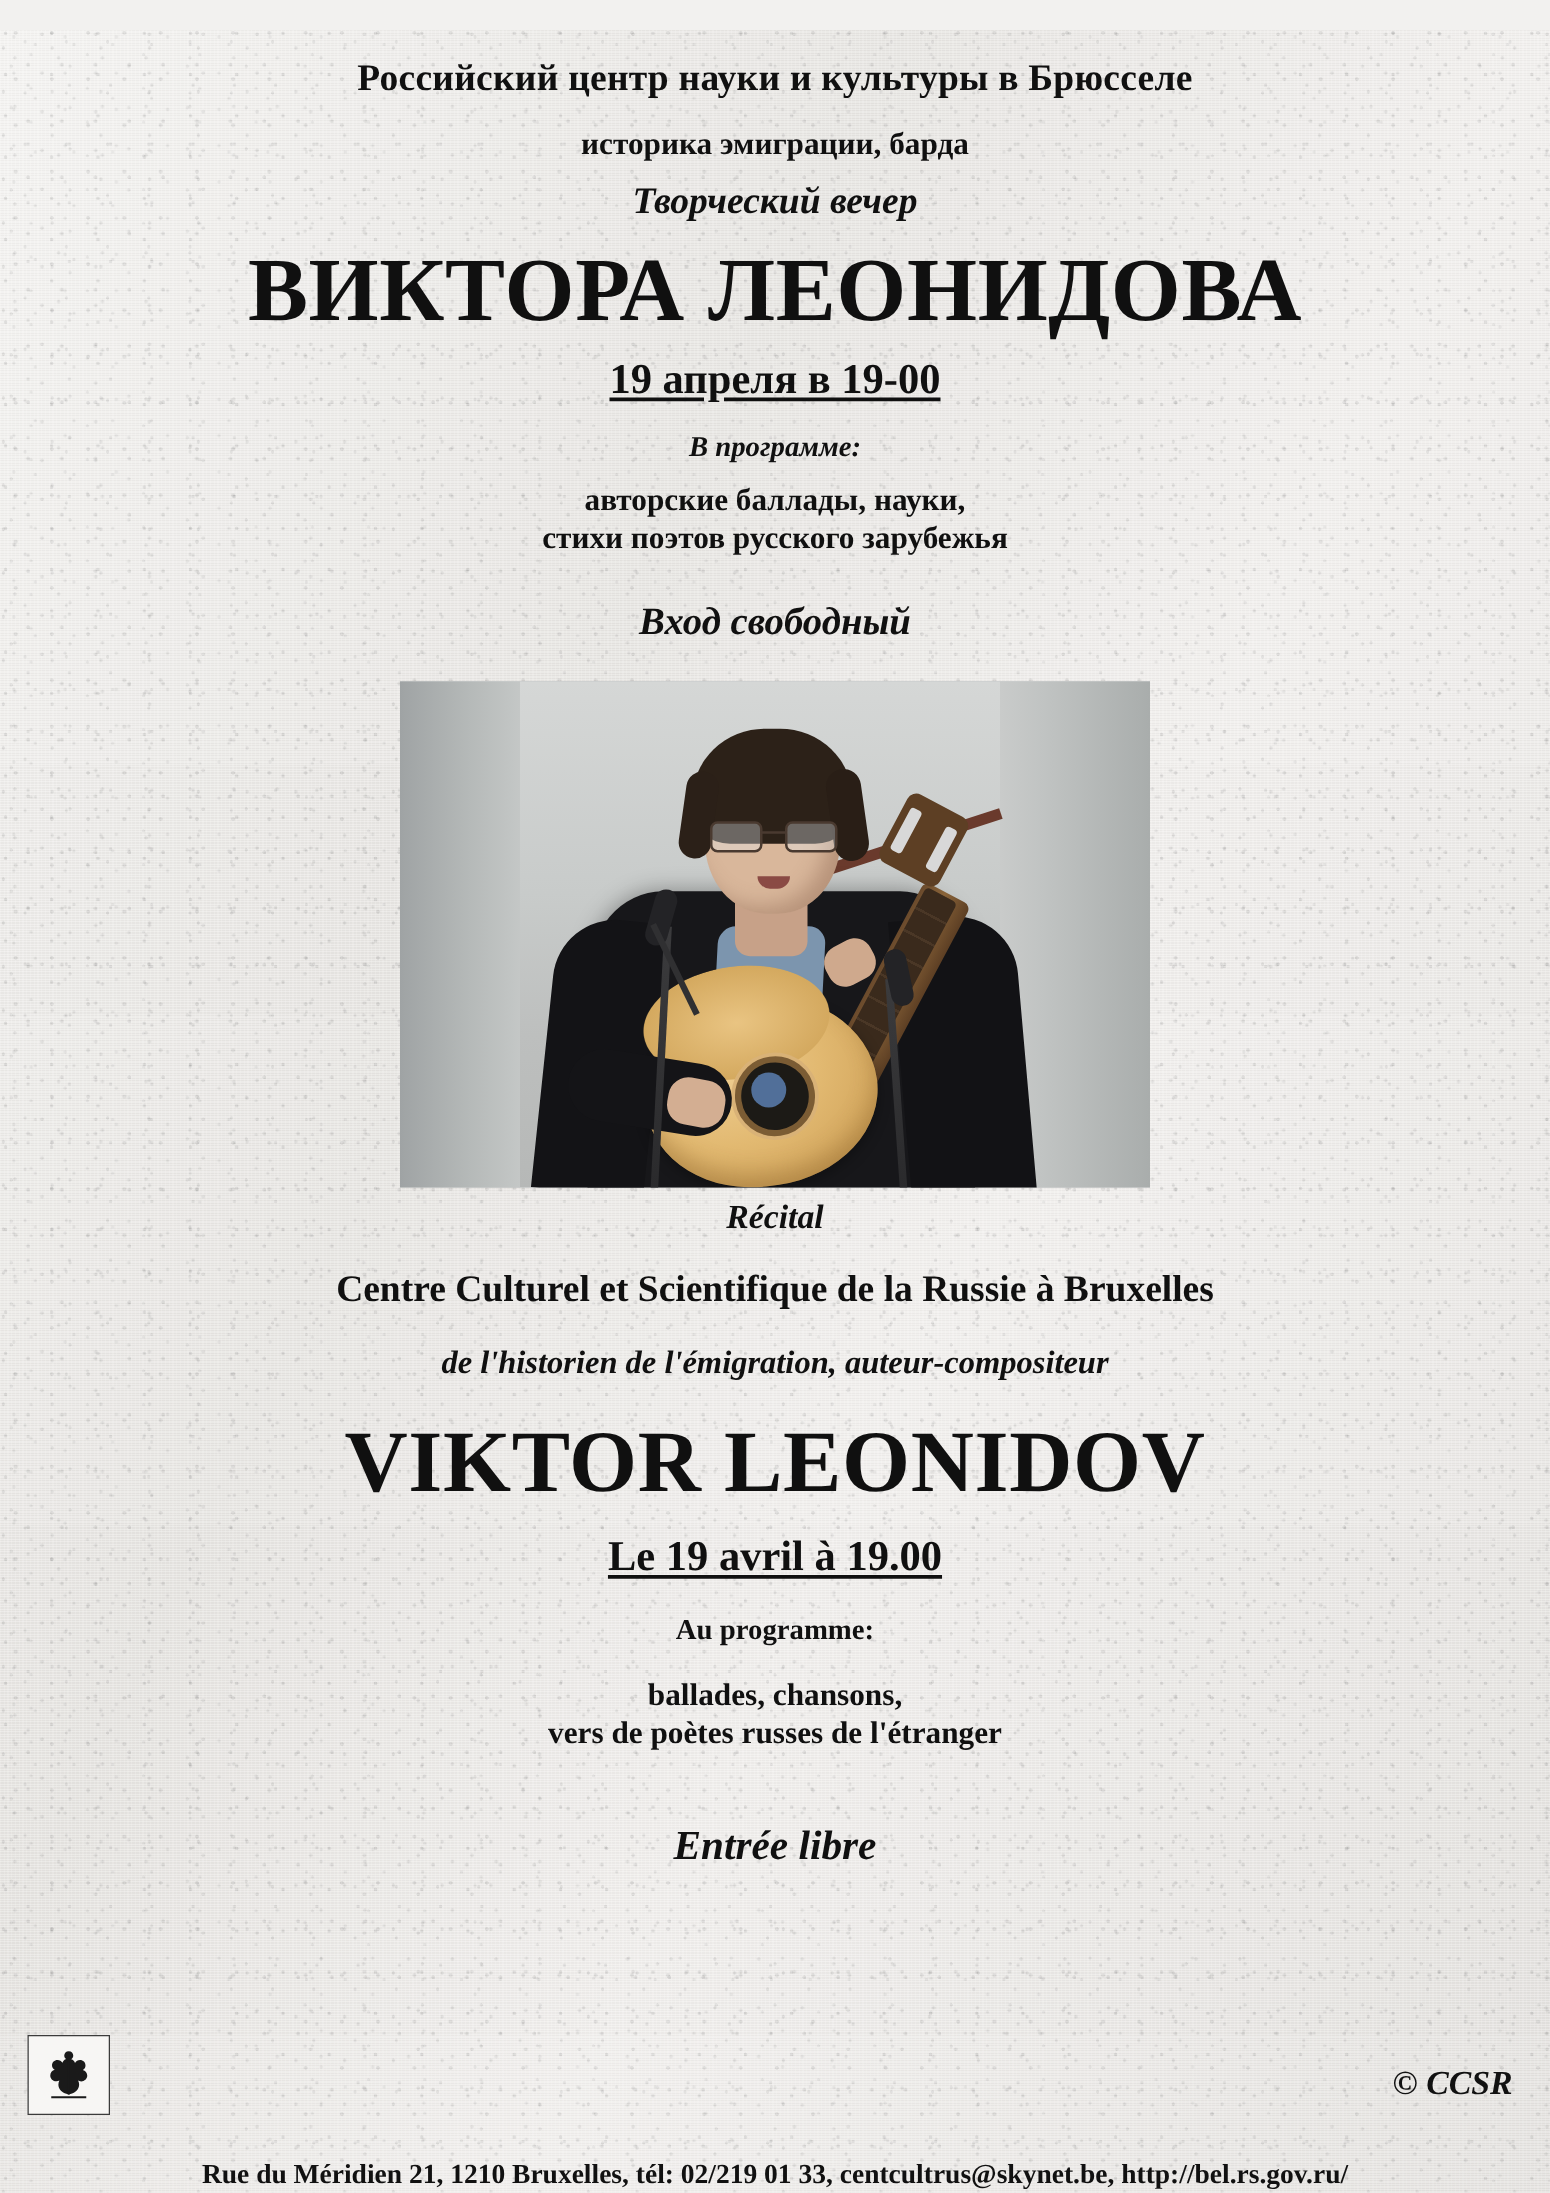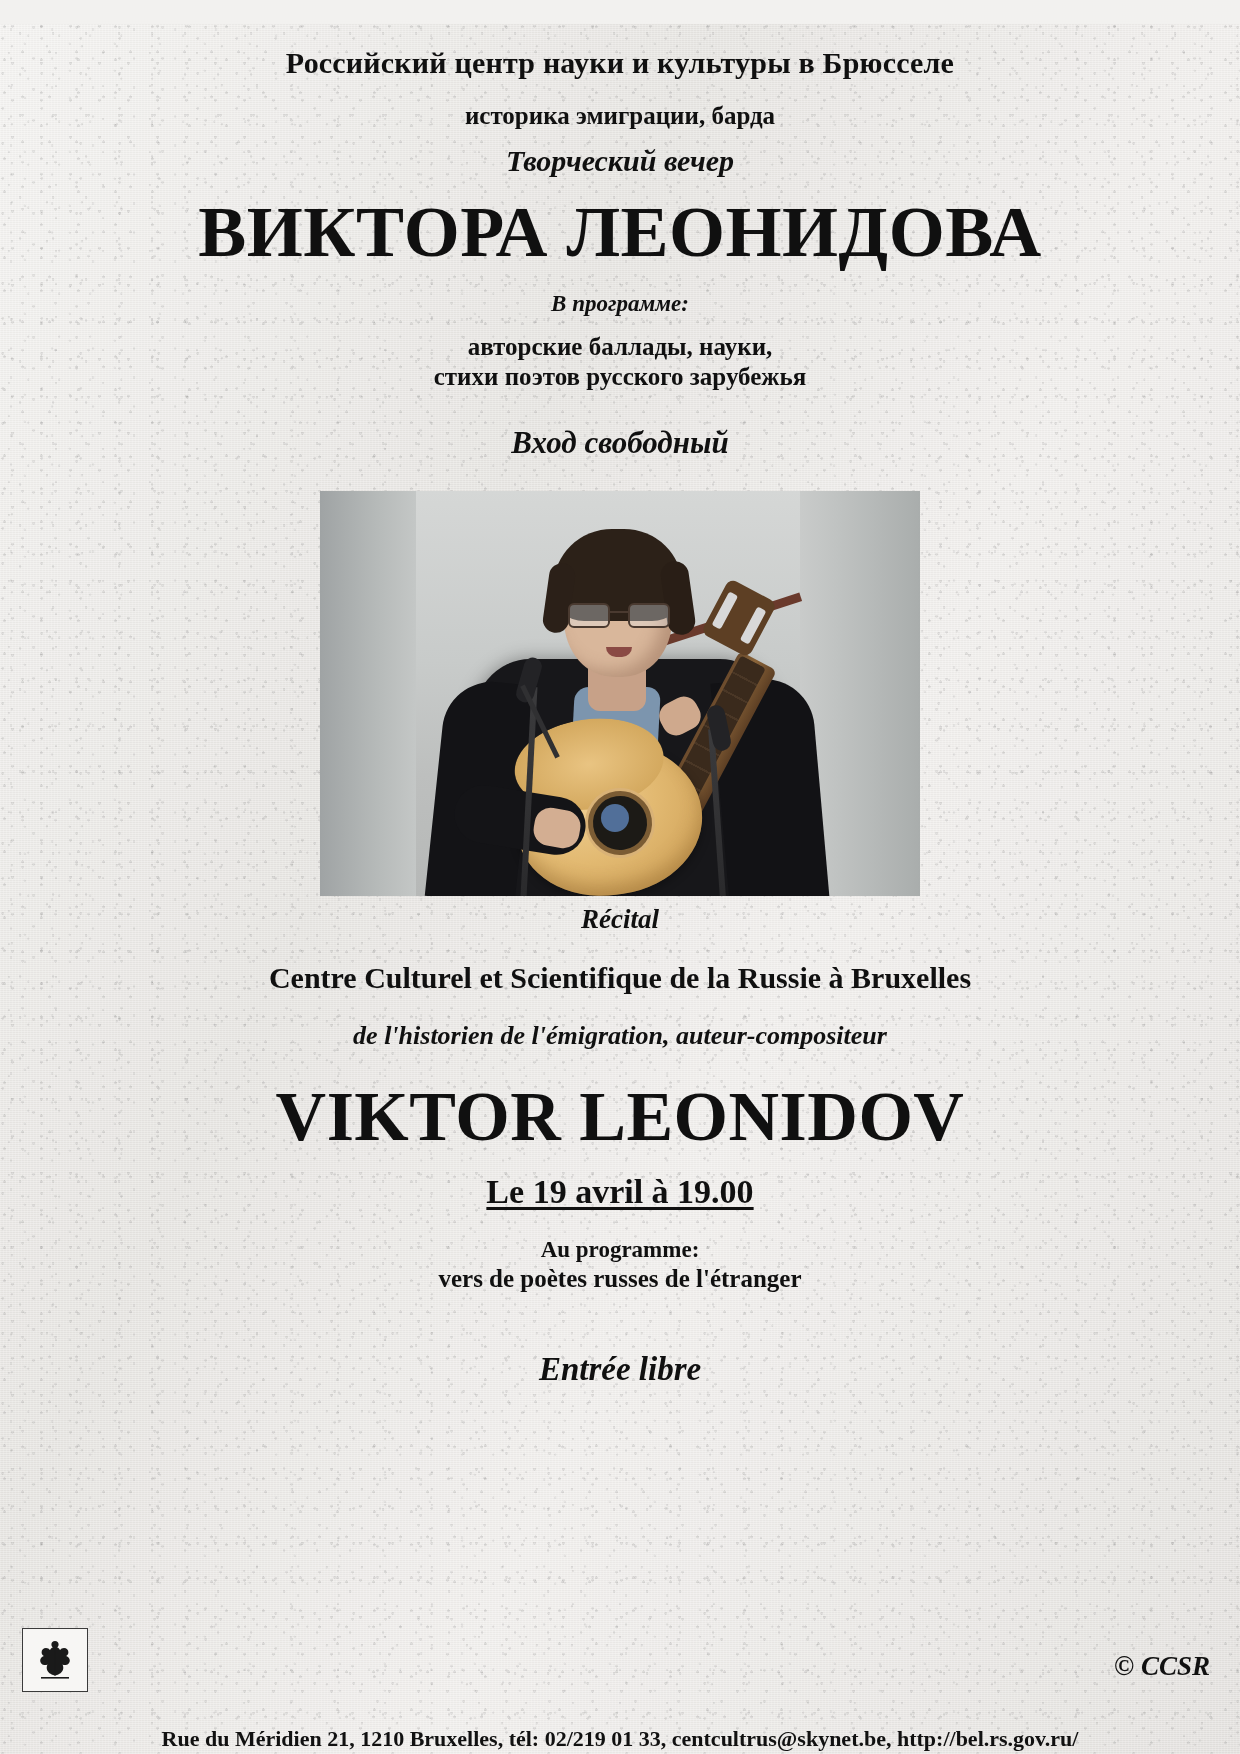--- a/index.html
+++ b/index.html
@@ -504,20 +504,21 @@
 </head>
 <body>
 
 <div class="poster">
   <div class="content">
 
     <div class="line l-org">Российский центр науки и культуры в Брюсселе</div>
     <div class="line l-small-bold">историка эмиграции, барда</div>
     <div class="line l-sub-it">Творческий вечер</div>
     <div class="line l-name-ru">ВИКТОРА ЛЕОНИДОВА</div>
+    <div class="line l-date-ru">19 апреля в 19-00</div>
     <div class="line l-prog-it">В программе:</div>
     <div class="line l-prog-1">авторские баллады,  науки,</div>
     <div class="line l-prog-2">стихи поэтов русского зарубежья</div>
     <div class="line l-free-ru">Вход свободный</div>
 
     <div class="photo-wrap">
       <div class="photo">
         <div class="wall-edge"></div>
         <div class="wall-edge2"></div>
 
@@ -553,20 +554,21 @@
         <div class="mic-head b"></div>
       </div>
     </div>
 
     <div class="line l-fr-recital">Récital</div>
     <div class="line l-fr-org">Centre Culturel et Scientifique de  la Russie à Bruxelles</div>
     <div class="line l-fr-sub">de l'historien de l'émigration, auteur-compositeur</div>
     <div class="line l-name-fr">VIKTOR LEONIDOV</div>
     <div class="line l-date-fr">Le 19 avril à 19.00</div>
     <div class="line l-fr-prog">Au programme:</div>
+    <div class="line l-fr-p1">ballades, chansons,</div>
     <div class="line l-fr-p2">vers de poètes russes de l'étranger</div>
     <div class="line l-free-fr">Entrée libre</div>
   </div>
 
   <div class="footer-row">
     <div class="emblem">
       <svg width="48" height="46" viewBox="0 0 48 46" aria-hidden="true">
         <g fill="#1a1a1a">
           <path d="M24 4c2.2 0 3.6 1.6 3.6 3.4 0 1.3-.7 2.3-1.6 2.9 1.6.5 2.6 1.7 3 3 .8-1.4 2.3-2.3 4-2.3 2.5 0 4.4 1.9 4.4 4.3 0 1.6-.9 2.9-2.2 3.6 2.1.6 3.6 2.3 3.6 4.5 0 2.6-2.2 4.7-4.9 4.7-.9 0-1.7-.2-2.4-.6.5 1 .8 2.1.8 3.3 0 3.6-2.9 6.1-6.3 7.2l-2 .6-2-.6c-3.4-1.1-6.3-3.6-6.3-7.2 0-1.2.3-2.3.8-3.3-.7.4-1.5.6-2.4.6-2.7 0-4.9-2.1-4.9-4.7 0-2.2 1.5-3.9 3.6-4.5-1.3-.7-2.2-2-2.2-3.6 0-2.4 1.9-4.3 4.4-4.3 1.7 0 3.2.9 4 2.3.4-1.3 1.4-2.5 3-3-.9-.6-1.6-1.6-1.6-2.9C20.4 5.6 21.8 4 24 4z"></path>
           <path d="M23.2 11.5h1.6v27h-1.6z"></path>

